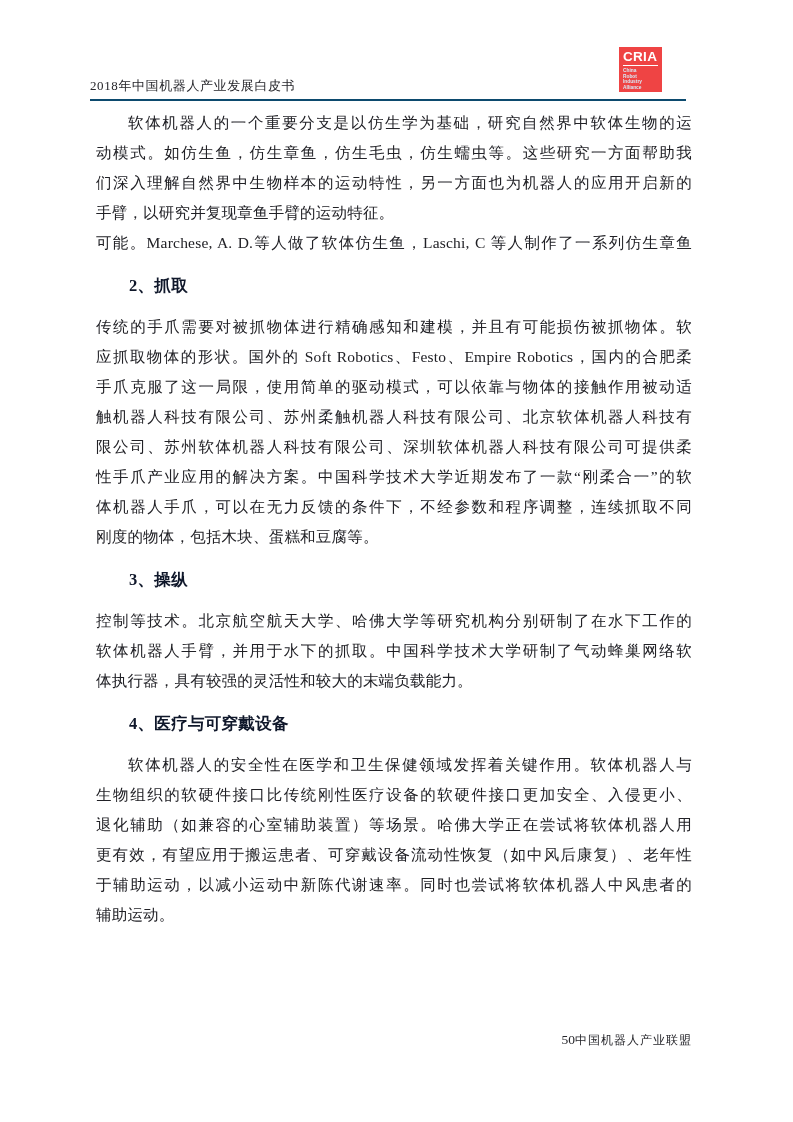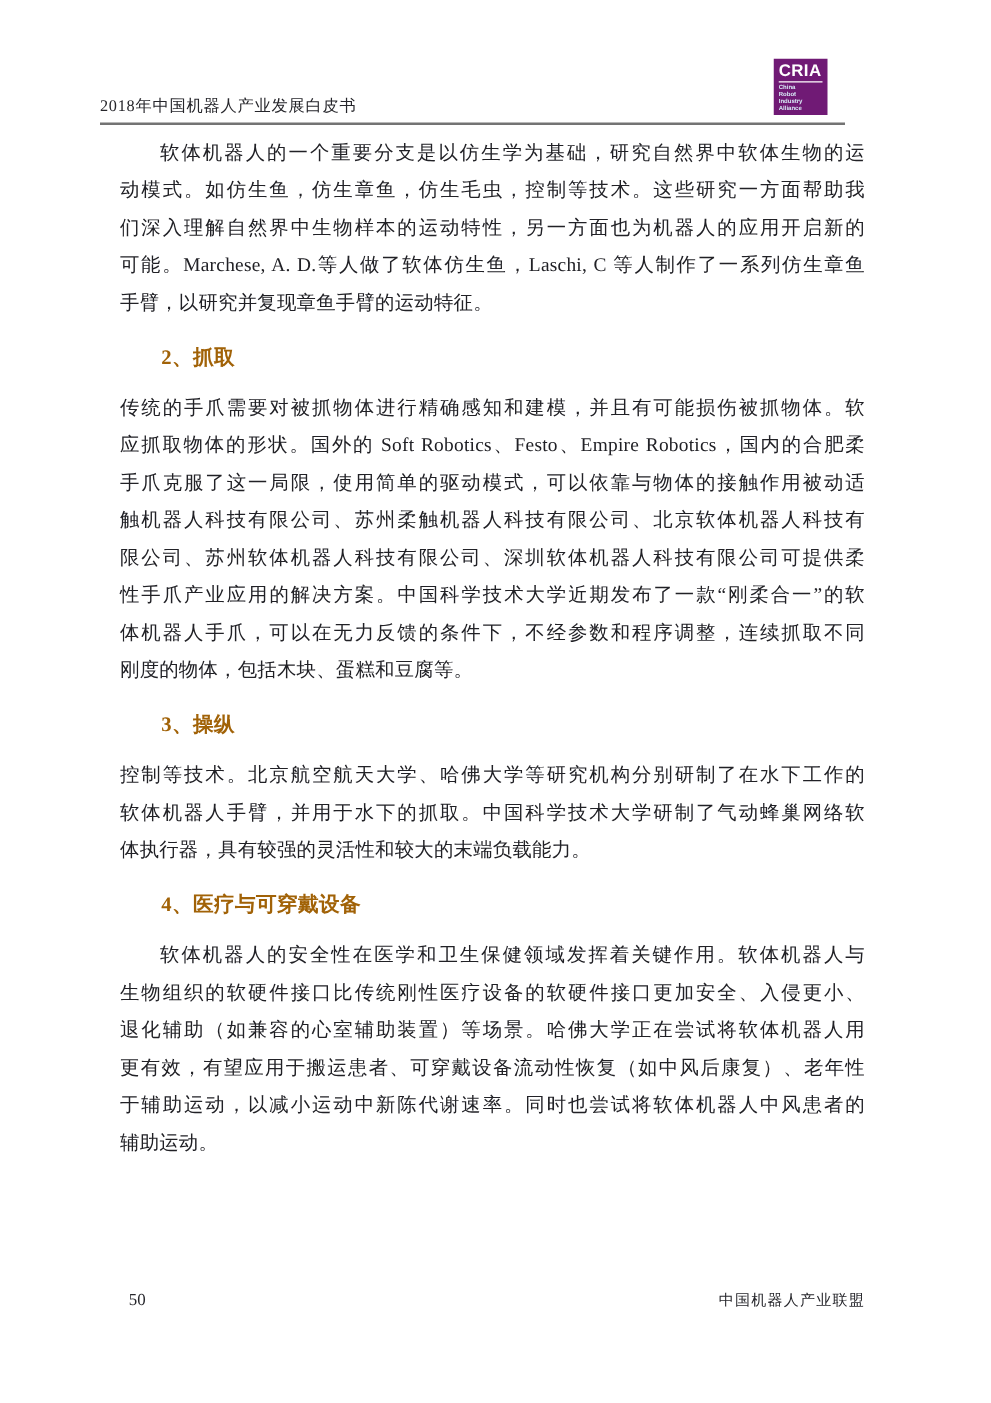--- a/index.html
+++ b/index.html
@@ -12,24 +12,24 @@
     position: relative;
     width: 793px;
     height: 1122px;
     background: #ffffff;
     overflow: hidden;
     color: #212126;
   }
   
   .header {
     position: absolute;
-    left: 80px;
+    left: 90px;
     top: 76px;
     width: 596px;
-    border-bottom: 2px solid #737373;
+    border-bottom: 2px solid #0c4a6e;
     padding-bottom: 4px;
   }
   .header-title {
     font-size: 13px;
     letter-spacing: 0.6px;
     color: #26262b;
   }
   .logo {
     position: absolute;
     left: 619px;
@@ -83,31 +83,31 @@
   .pline.last {
     text-align-last: left;
   }
   .heading {
     font-size: 16.5px;
     line-height: 30px;
     font-weight: bold;
     padding-left: 33px;
     margin-top: 13px;
     margin-bottom: 11px;
-    color: #a16207;
+    color: #0f172a;
     letter-spacing: 0.3px;
   }
   
   .footer {
     position: absolute;
     left: 96px;
     top: 1032px;
     width: 596px;
     display: flex;
-    justify-content: space-between;
+    justify-content: flex-end;
     align-items: baseline;
   }
   .page-number {
     font-size: 13.5px;
     color: #26262b;
     padding-left: 7px;
   }
   .footer-org {
     font-size: 12px;
     color: #26262b;
@@ -116,35 +116,35 @@
 </style>
 </head>
 <body>
 
 <div class="page">
 
   <div class="header">
     <span class="header-title">2018年中国机器人产业发展白皮书</span>
   </div>
 
-  <div class="logo" style="background: #701a75;">
+  <div class="logo" style="background: #ef4444;">
     <div class="logo-acronym">CRIA</div>
     <div class="logo-line">China</div>
     <div class="logo-line">Robot</div>
     <div class="logo-line">Industry</div>
     <div class="logo-line">Alliance</div>
   </div>
 
   <div class="body-content">
       <div class="para">
         <div class="pline first">软体机器人的一个重要分支是以仿生学为基础，研究自然界中软体生物的运</div>
-        <div class="pline">动模式。如仿生鱼，仿生章鱼，仿生毛虫，控制等技术。这些研究一方面帮助我</div>
+        <div class="pline">动模式。如仿生鱼，仿生章鱼，仿生毛虫，仿生蠕虫等。这些研究一方面帮助我</div>
         <div class="pline">们深入理解自然界中生物样本的运动特性，另一方面也为机器人的应用开启新的</div>
+        <div class="pline last">手臂，以研究并复现章鱼手臂的运动特征。</div>
         <div class="pline">可能。Marchese, A. D.等人做了软体仿生鱼，Laschi, C 等人制作了一系列仿生章鱼</div>
-        <div class="pline last">手臂，以研究并复现章鱼手臂的运动特征。</div>
       </div>
       <div class="heading">2、抓取</div>
       <div class="para">
         <div class="pline">传统的手爪需要对被抓物体进行精确感知和建模，并且有可能损伤被抓物体。软</div>
         <div class="pline">应抓取物体的形状。国外的 Soft Robotics、Festo、Empire Robotics，国内的合肥柔</div>
         <div class="pline">手爪克服了这一局限，使用简单的驱动模式，可以依靠与物体的接触作用被动适</div>
         <div class="pline">触机器人科技有限公司、苏州柔触机器人科技有限公司、北京软体机器人科技有</div>
         <div class="pline">限公司、苏州软体机器人科技有限公司、深圳软体机器人科技有限公司可提供柔</div>
         <div class="pline">性手爪产业应用的解决方案。中国科学技术大学近期发布了一款“刚柔合一”的软</div>
         <div class="pline">体机器人手爪，可以在无力反馈的条件下，不经参数和程序调整，连续抓取不同</div>

